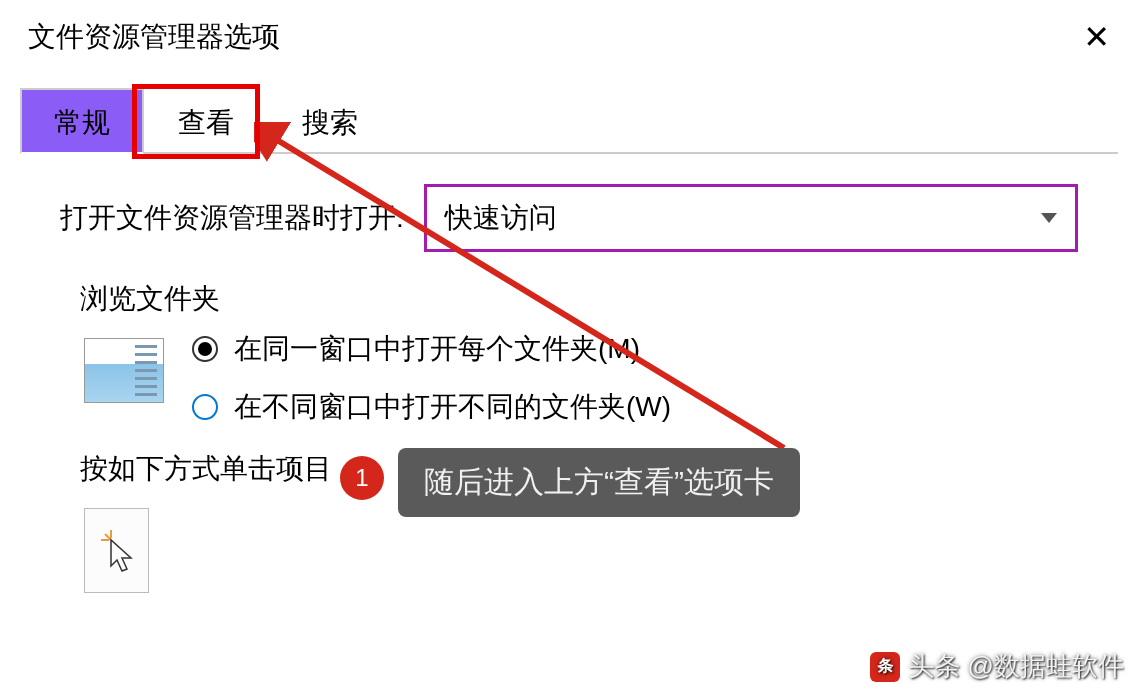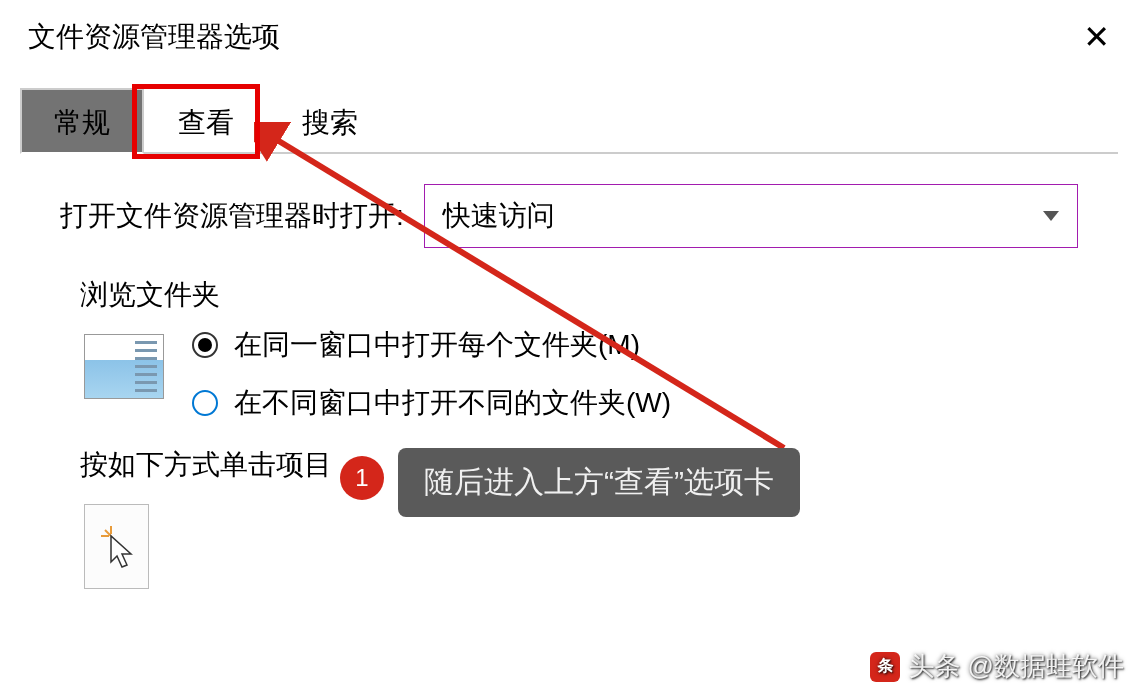--- a/index.html
+++ b/index.html
@@ -38,21 +38,21 @@
       color: #000;
       cursor: pointer;
       border: 2px solid transparent;
       border-bottom: none;
       position: relative;
       top: 2px;
     }
     .tab.active {
       border: 2px solid #cccccc;
       border-bottom: 2px solid #fff;
-      background: #737373;
+      background: #8b5cf6;
     }
     .tab.highlighted {
       position: relative;
     }
     .red-box {
       position: absolute;
       border: 5px solid #e60000;
       left: 132px;
       top: 84px;
       width: 128px;
@@ -68,21 +68,21 @@
       align-items: center;
       margin-bottom: 20px;
     }
     .label {
       font-size: 28px;
       color: #000;
       margin-right: 20px;
     }
     .dropdown {
       flex: 1;
-      border: 1px solid #a21caf;
+      border: 3px solid #a21caf;
       padding: 12px 18px;
       font-size: 28px;
       display: flex;
       justify-content: space-between;
       align-items: center;
       background: #fff;
       cursor: pointer;
     }
     .chevron-down {
       width: 0;

